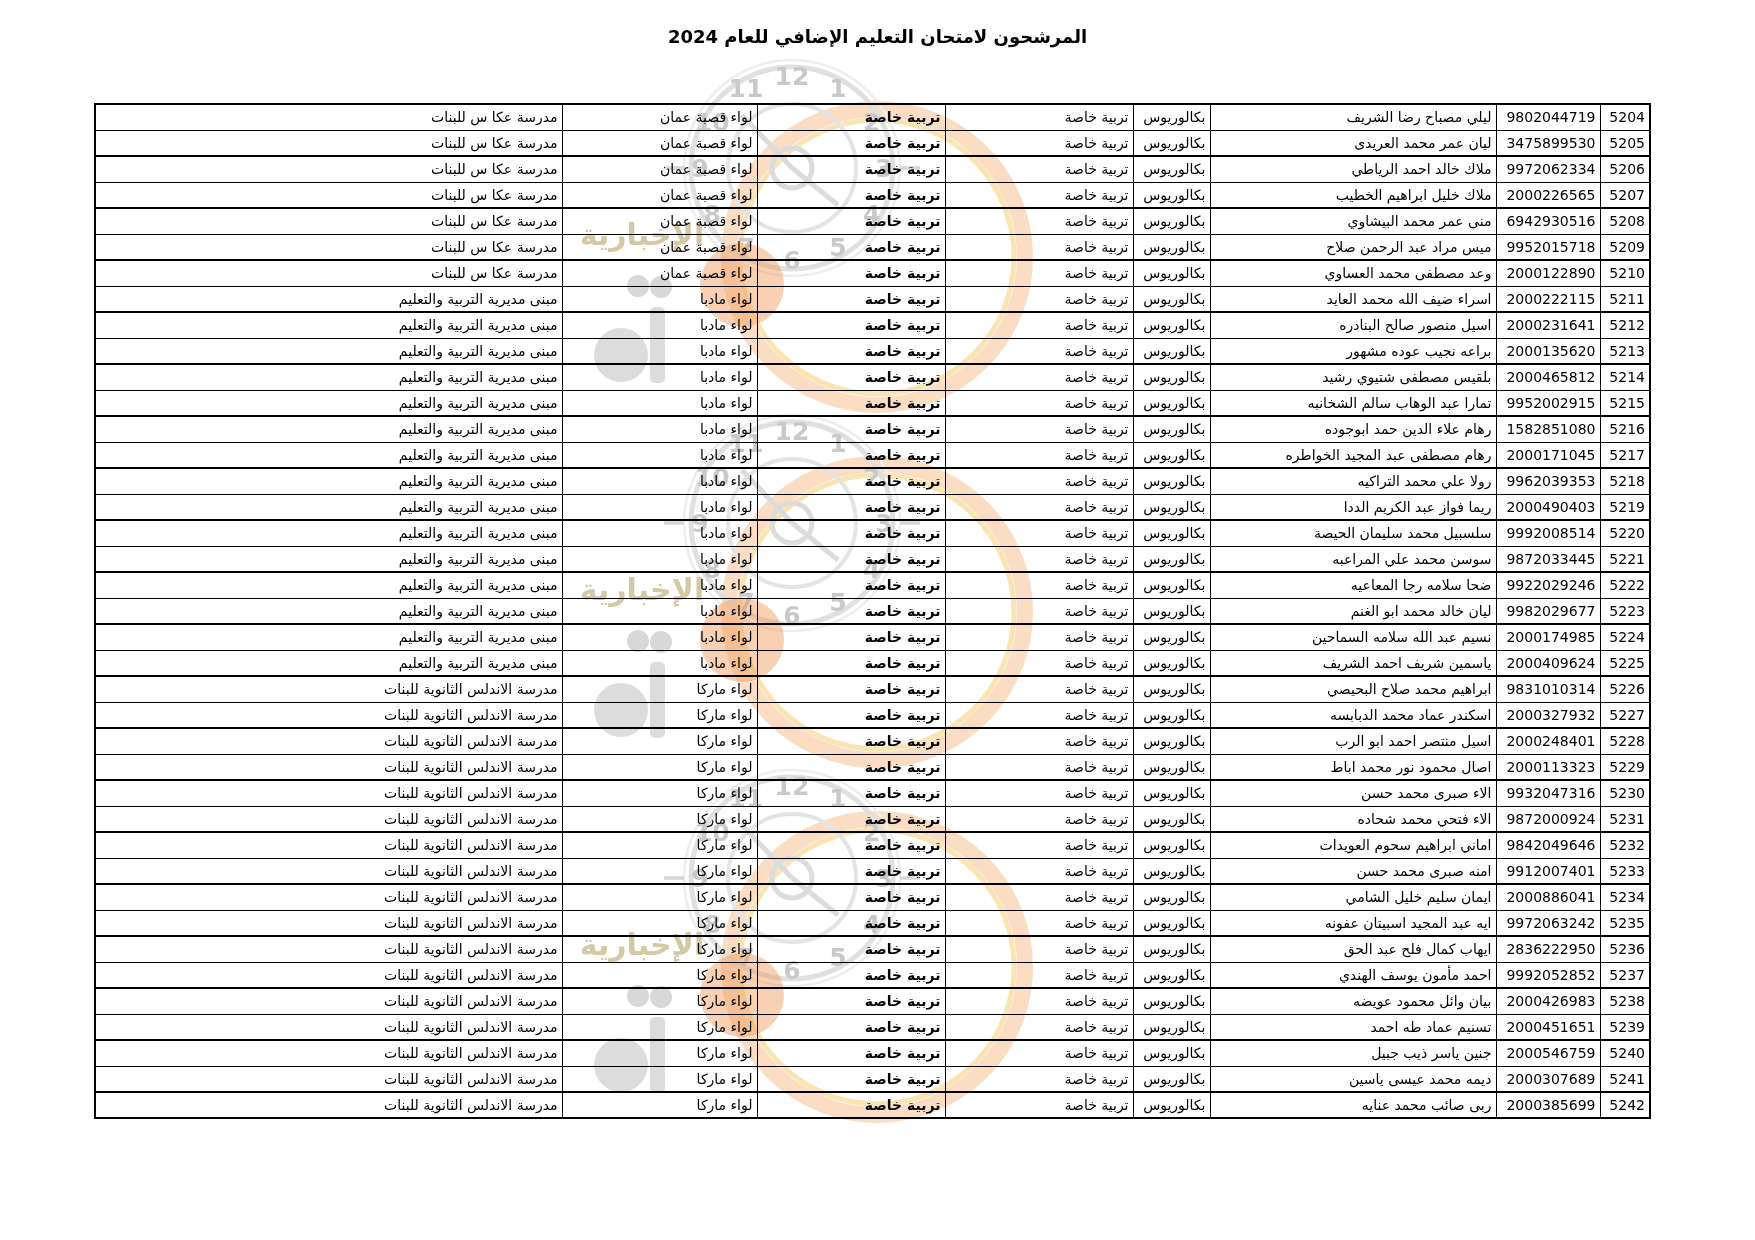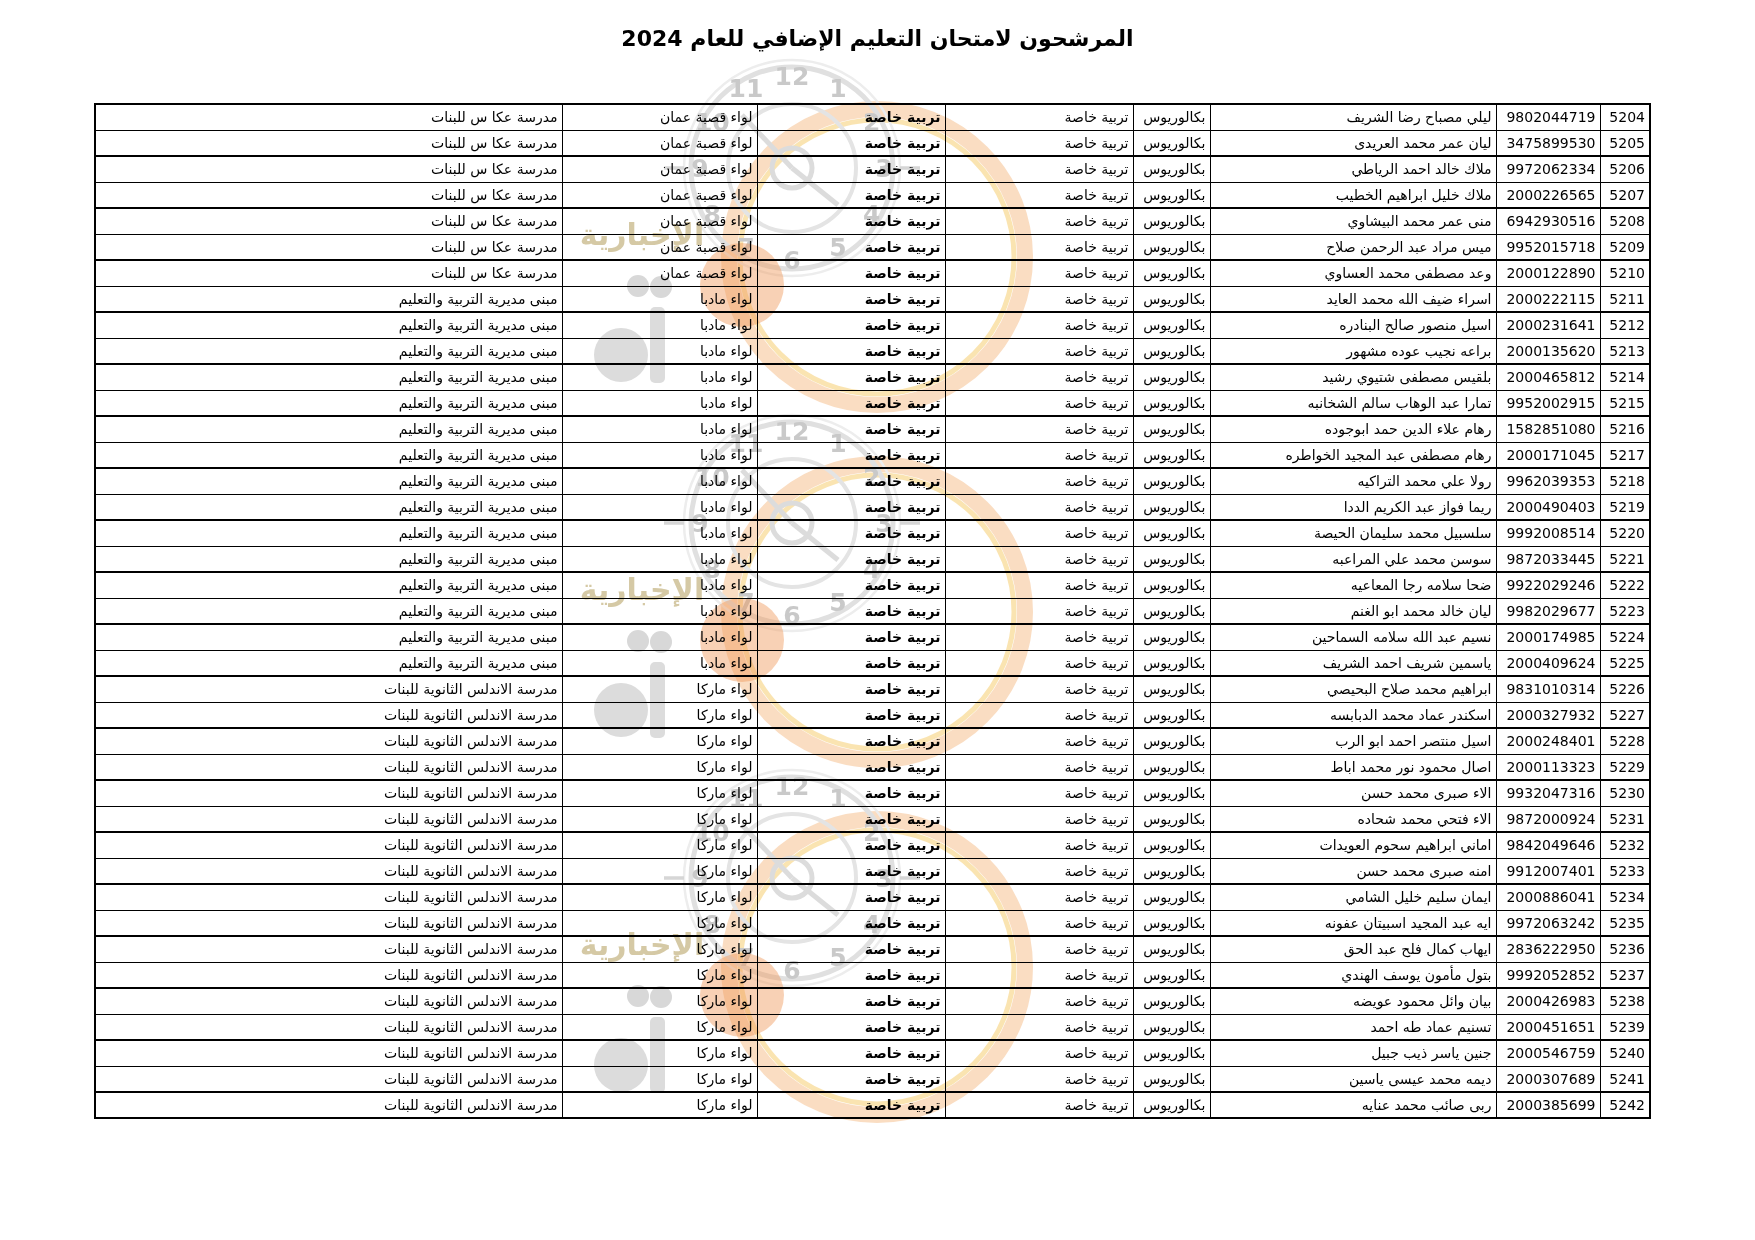--- a/index.html
+++ b/index.html
@@ -4,21 +4,21 @@
 <style>
   html,body{margin:0;padding:0;background:#888;}
   .page{
     position:relative;width:1755px;height:1240px;background:#ffffff;
     overflow:hidden;font-family:"DejaVu Sans",sans-serif;color:#000;
     margin:0 auto;
   }
   .watermark{position:absolute;left:0;top:0;z-index:0;pointer-events:none;}
   .page-title{
     position:absolute;top:26px;left:0;width:100%;text-align:center;
-    direction:rtl;font-size:22px;font-weight:bold;z-index:2;
+    direction:rtl;font-size:18px;font-weight:bold;z-index:2;
   }
   table.roster{
     position:absolute;left:94px;top:103px;width:1557px;z-index:1;
     border-collapse:collapse;table-layout:fixed;direction:rtl;
     background:transparent;border:2px solid #000;
   }
   table.roster td{
     border:1px solid #000;height:26px;padding:0 4px;box-sizing:border-box;
     white-space:nowrap;overflow:hidden;text-align:right;vertical-align:middle;
     font-size:14px;line-height:1;background:transparent;
@@ -468,21 +468,21 @@
           <td class="c-name">ايهاب كمال فلح عبد الحق</td>
           <td class="c-degree">بكالوريوس</td>
           <td class="c-major">تربية خاصة</td>
           <td class="c-subject">تربية خاصة</td>
           <td class="c-district">لواء ماركا</td>
           <td class="c-center">مدرسة الاندلس الثانوية للبنات</td>
         </tr>
         <tr>
           <td class="c-no">5237</td>
           <td class="c-id">9992052852</td>
-          <td class="c-name">بتول مأمون يوسف الهندي</td>
+          <td class="c-name">احمد مأمون يوسف الهندي</td>
           <td class="c-degree">بكالوريوس</td>
           <td class="c-major">تربية خاصة</td>
           <td class="c-subject">تربية خاصة</td>
           <td class="c-district">لواء ماركا</td>
           <td class="c-center">مدرسة الاندلس الثانوية للبنات</td>
         </tr>
         <tr>
           <td class="c-no">5238</td>
           <td class="c-id">2000426983</td>
           <td class="c-name">بيان وائل محمود عويضه</td>

